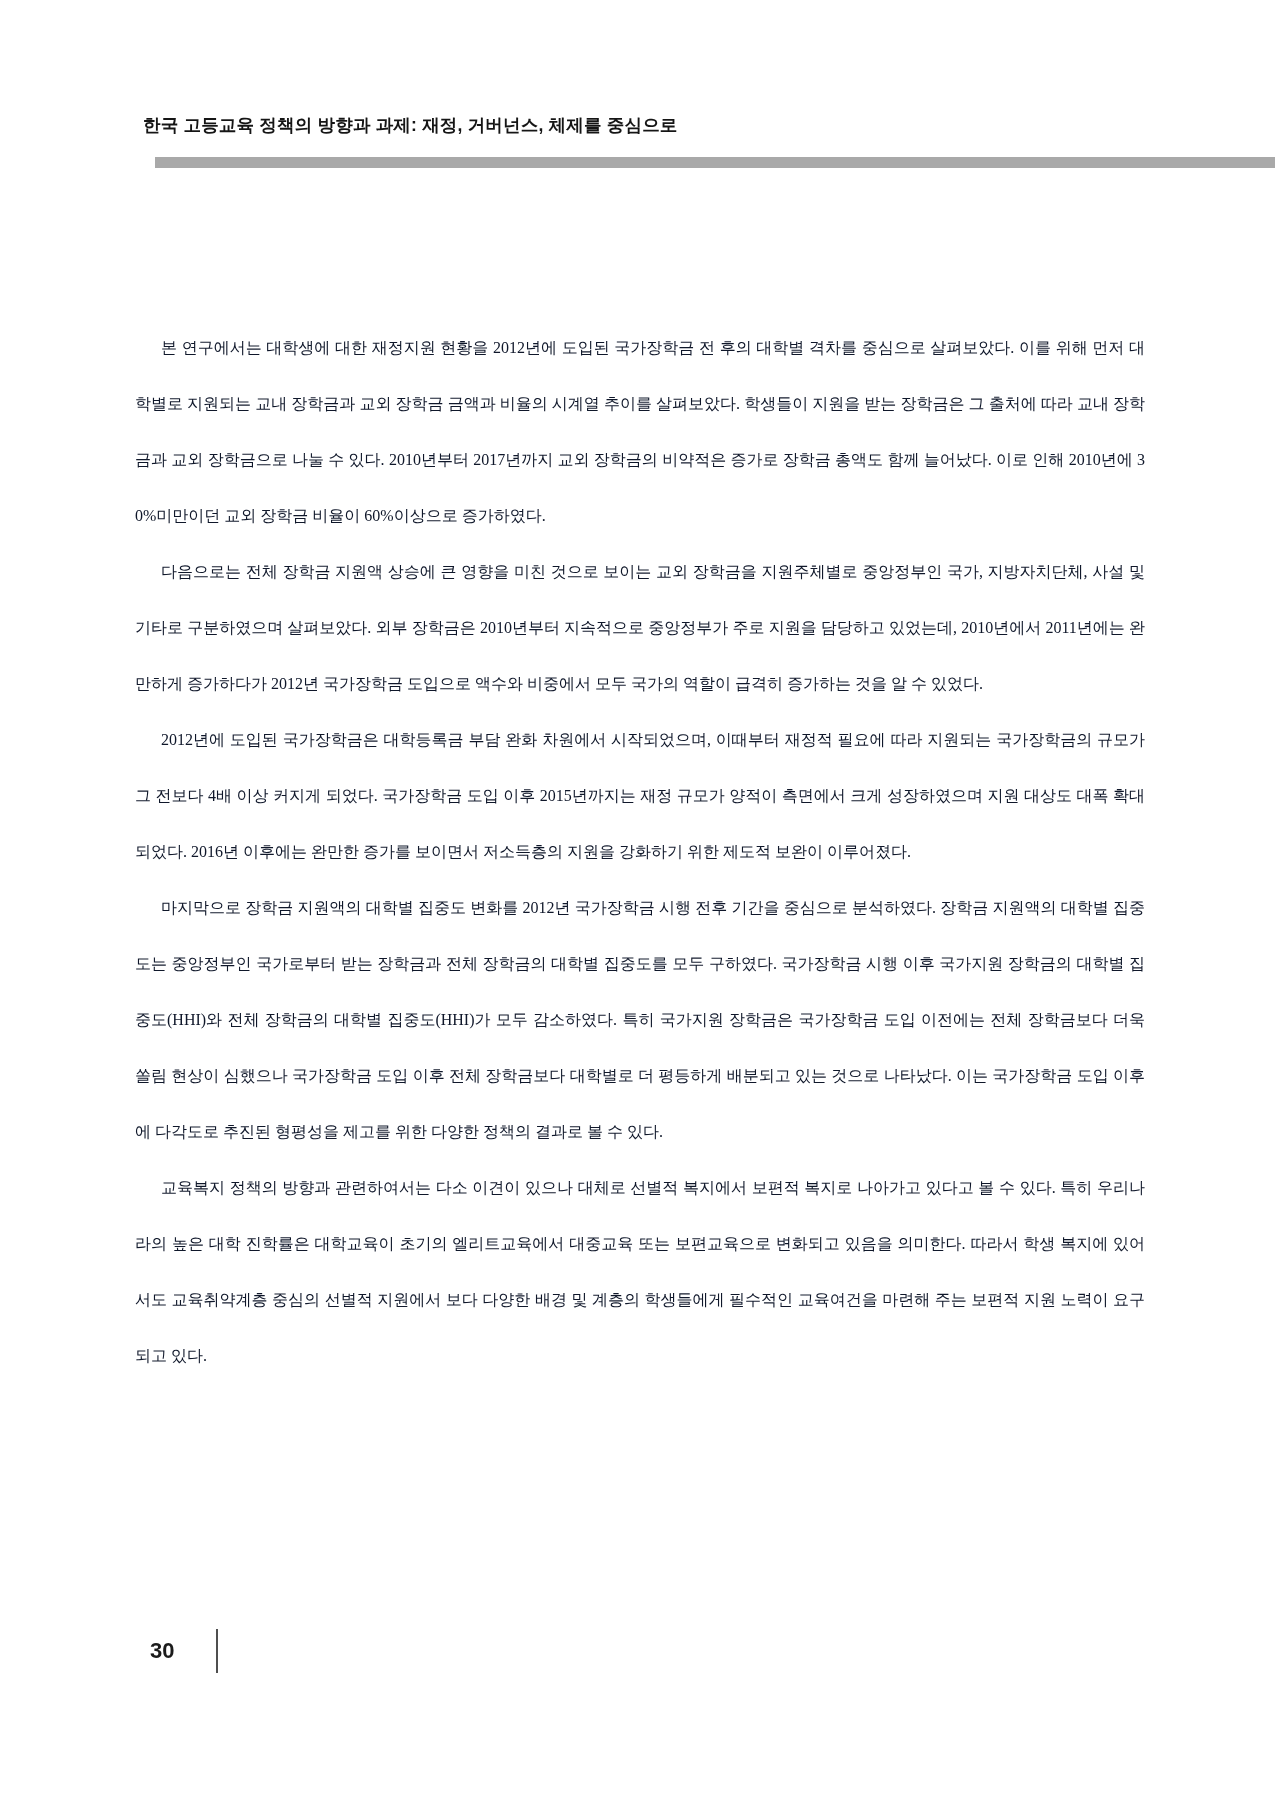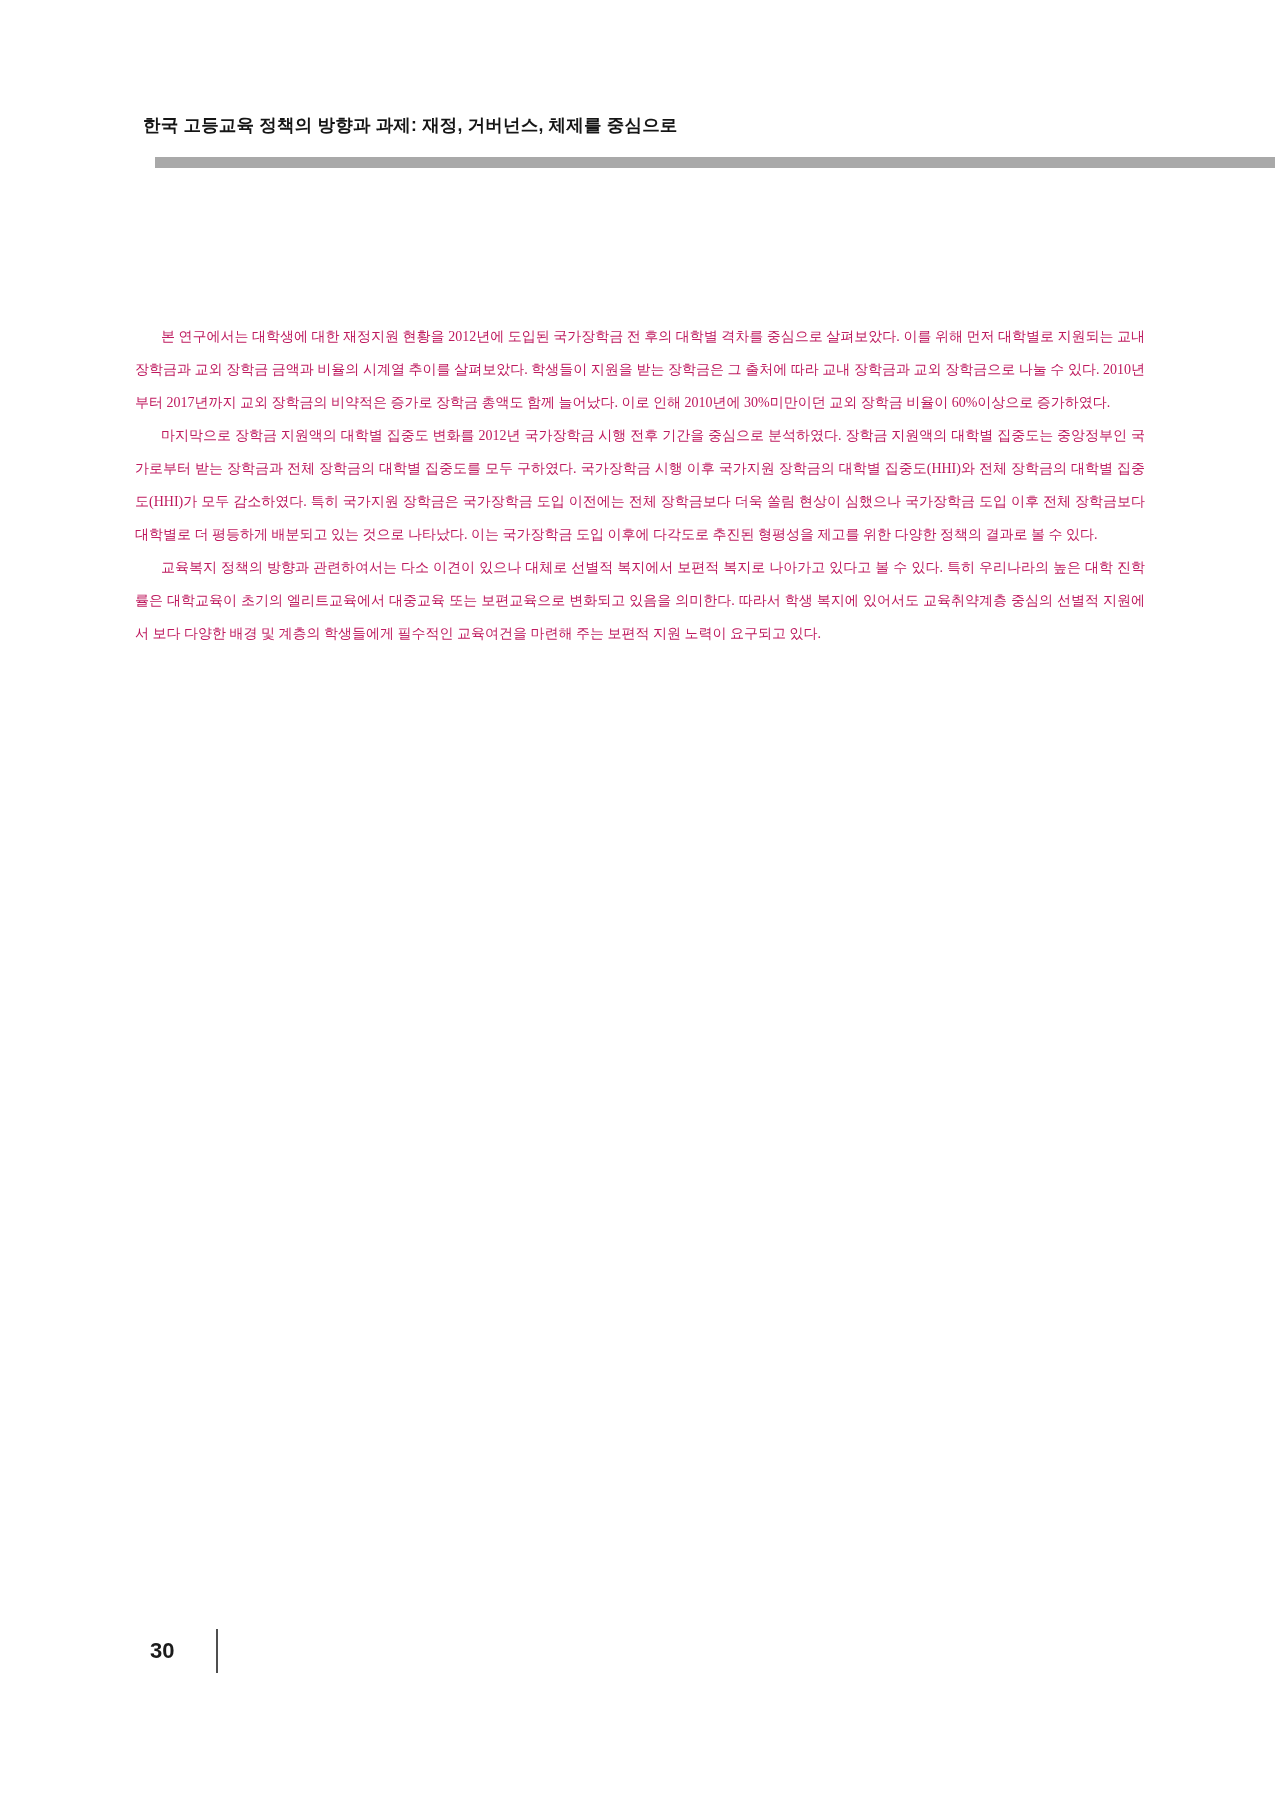--- a/index.html
+++ b/index.html
@@ -44,23 +44,23 @@
     font-weight: 700;
     letter-spacing: 3px;
     color: #111111;
     margin: 0;
   }
   .body-text {
     position: absolute;
     left: 135px;
     top: 320px;
     width: 1010px;
-    font-size: 14px;
-    line-height: 33px;
-    color: #be185d;
+    font-size: 16px;
+    line-height: 56px;
+    color: #0f172a;
     text-align: justify;
     word-break: break-all;
   }
   .body-text p {
     margin: 0;
     text-indent: 26px;
   }
   .footer {
     position: absolute;
     left: 150px;
@@ -87,20 +87,22 @@
 
 <div class="page">
 
   <div class="running-head">한국 고등교육 정책의 방향과 과제: 재정, 거버넌스, 체제를 중심으로</div>
 
   <div class="head-rule"></div>
 
 
   <div class="body-text">
     <p>본 연구에서는 대학생에 대한 재정지원 현황을 2012년에 도입된 국가장학금 전 후의 대학별 격차를 중심으로 살펴보았다. 이를 위해 먼저 대학별로 지원되는 교내 장학금과 교외 장학금 금액과 비율의 시계열 추이를 살펴보았다. 학생들이 지원을 받는 장학금은 그 출처에 따라 교내 장학금과 교외 장학금으로 나눌 수 있다. 2010년부터 2017년까지 교외 장학금의 비약적은 증가로 장학금 총액도 함께 늘어났다. 이로 인해 2010년에 30%미만이던 교외 장학금 비율이 60%이상으로 증가하였다.</p>
+    <p>다음으로는 전체 장학금 지원액 상승에 큰 영향을 미친 것으로 보이는 교외 장학금을 지원주체별로 중앙정부인 국가, 지방자치단체, 사설 및 기타로 구분하였으며 살펴보았다. 외부 장학금은 2010년부터 지속적으로 중앙정부가 주로 지원을 담당하고 있었는데, 2010년에서 2011년에는 완만하게 증가하다가 2012년 국가장학금 도입으로 액수와 비중에서 모두 국가의 역할이 급격히 증가하는 것을 알 수 있었다.</p>
+    <p>2012년에 도입된 국가장학금은 대학등록금 부담 완화 차원에서 시작되었으며, 이때부터 재정적 필요에 따라 지원되는 국가장학금의 규모가 그 전보다 4배 이상 커지게 되었다. 국가장학금 도입 이후 2015년까지는 재정 규모가 양적이 측면에서 크게 성장하였으며 지원 대상도 대폭 확대되었다. 2016년 이후에는 완만한 증가를 보이면서 저소득층의 지원을 강화하기 위한 제도적 보완이 이루어졌다.</p>
     <p>마지막으로 장학금 지원액의 대학별 집중도 변화를 2012년 국가장학금 시행 전후 기간을 중심으로 분석하였다. 장학금 지원액의 대학별 집중도는 중앙정부인 국가로부터 받는 장학금과 전체 장학금의 대학별 집중도를 모두 구하였다. 국가장학금 시행 이후 국가지원 장학금의 대학별 집중도(HHI)와 전체 장학금의 대학별 집중도(HHI)가 모두 감소하였다. 특히 국가지원 장학금은 국가장학금 도입 이전에는 전체 장학금보다 더욱 쏠림 현상이 심했으나 국가장학금 도입 이후 전체 장학금보다 대학별로 더 평등하게 배분되고 있는 것으로 나타났다. 이는 국가장학금 도입 이후에 다각도로 추진된 형평성을 제고를 위한 다양한 정책의 결과로 볼 수 있다.</p>
     <p>교육복지 정책의 방향과 관련하여서는 다소 이견이 있으나 대체로 선별적 복지에서 보편적 복지로 나아가고 있다고 볼 수 있다. 특히 우리나라의 높은 대학 진학률은 대학교육이 초기의 엘리트교육에서 대중교육 또는 보편교육으로 변화되고 있음을 의미한다. 따라서 학생 복지에 있어서도 교육취약계층 중심의 선별적 지원에서 보다 다양한 배경 및 계층의 학생들에게 필수적인 교육여건을 마련해 주는 보편적 지원 노력이 요구되고 있다.</p>
   </div>
 
   <div class="footer">
     <span class="page-number">30</span>
     <span class="footer-rule"></span>
   </div>
 
 </div>

